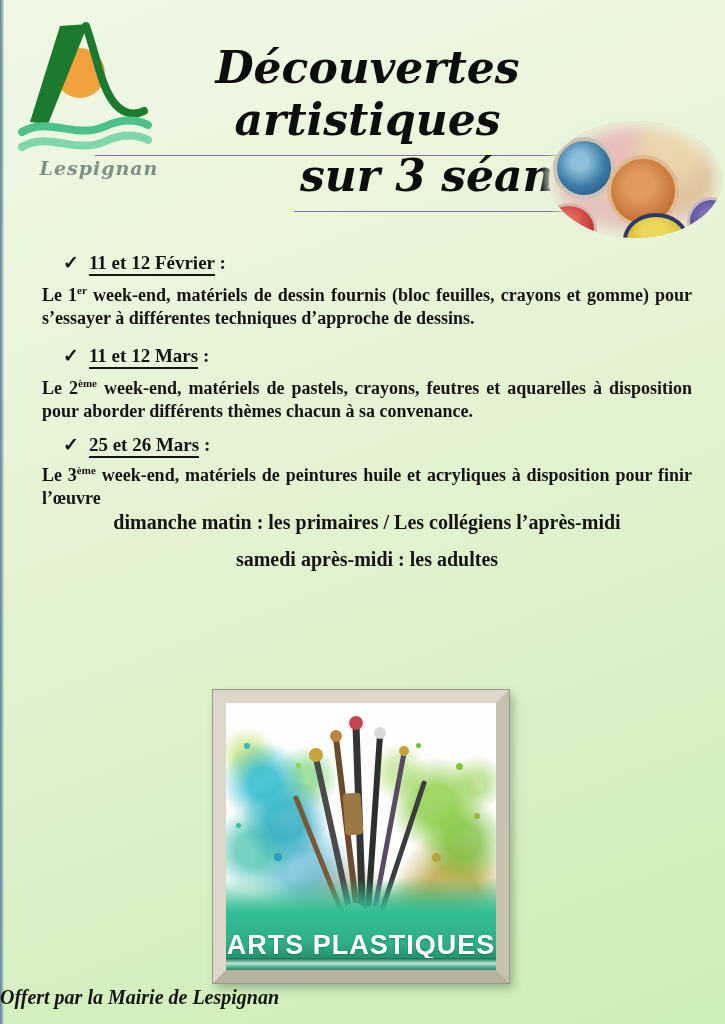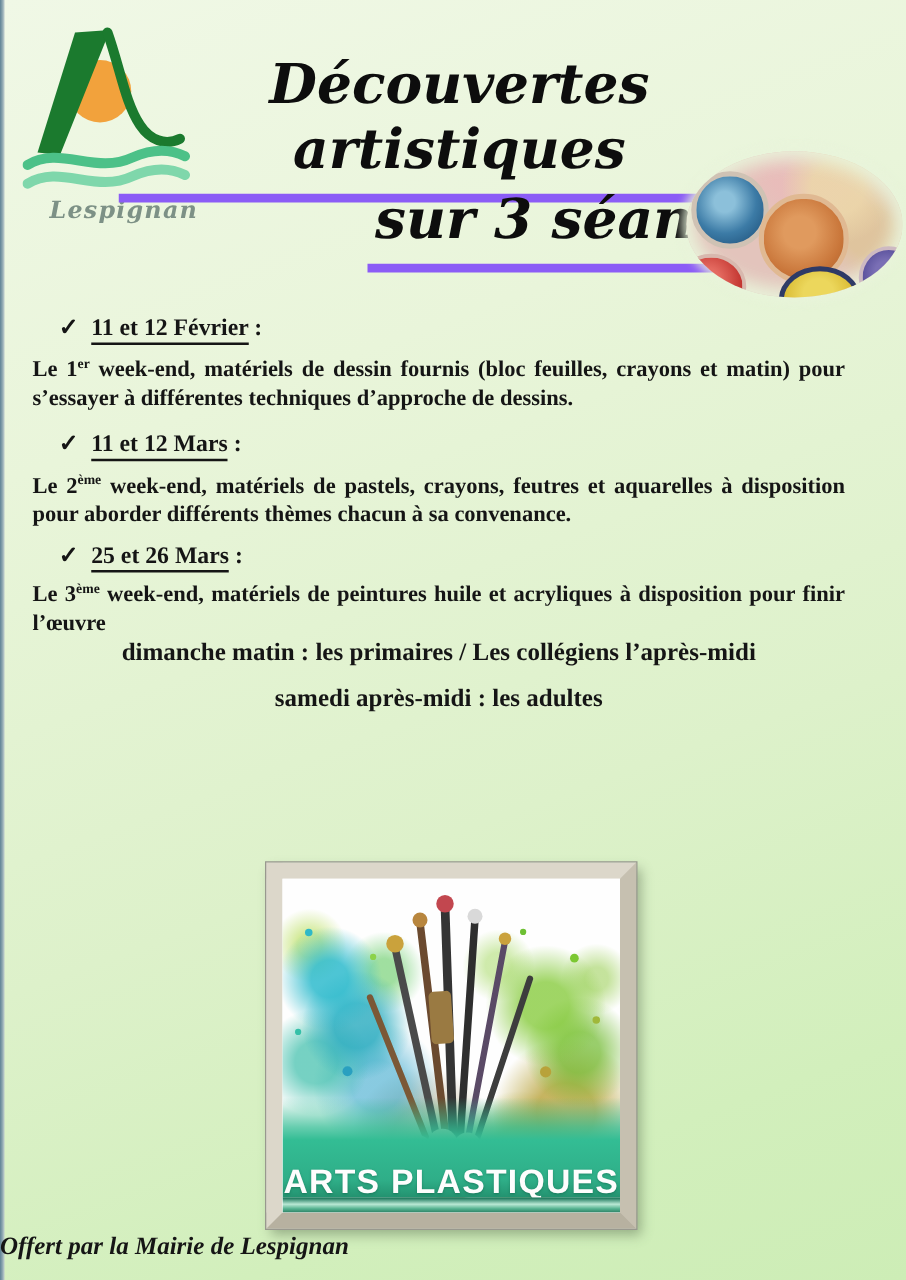--- a/index.html
+++ b/index.html
@@ -12,21 +12,21 @@
     background:linear-gradient(to right,#5f8396 0%,#8aa4ae 45%,#b9c8ca 80%,rgba(185,200,202,0));}
   
   .logo{position:absolute;left:18px;top:12px;width:152px;height:175px;}
   .logo svg{position:absolute;left:0;top:0;}
   .logo-town{position:absolute;left:16px;top:145px;width:130px;text-align:center;
     font-family:"DejaVu Serif",serif;font-style:italic;font-weight:bold;
     font-size:19px;color:#7d9186;letter-spacing:1px;}
   
   .title-wrap{position:absolute;left:95px;top:42px;width:545px;text-align:center;}
   .t-line{display:inline-block;font-family:"DejaVu Serif",serif;font-style:italic;font-weight:bold;
-    font-size:44px;line-height:52px;color:#0d0d0d;border-bottom:7px solid #8b5cf6;padding:0 6px 9px 6px;}
+    font-size:44px;line-height:52px;color:#0d0d0d;border-bottom:1px solid #8b5cf6;padding:0 6px 9px 6px;}
   .t2-wrap{position:absolute;left:95px;top:150px;width:545px;text-align:right;}
   
   .pots{position:absolute;left:549px;top:121px;width:173px;height:117px;border-radius:50%;overflow:hidden;
     background:
       radial-gradient(circle at 70% 25%,rgba(236,214,170,.9) 0 14%,rgba(236,214,170,0) 30%),
       radial-gradient(circle at 85% 55%,rgba(222,196,150,.8) 0 12%,rgba(222,196,150,0) 26%),
       radial-gradient(circle at 55% 10%,rgba(233,188,186,.9) 0 20%,rgba(233,188,186,0) 40%),
       #e3c4bc;
     box-shadow:inset 0 0 14px 7px rgba(233,244,219,.95), 0 0 8px 4px rgba(233,244,219,.8);}
   .pot{position:absolute;border-radius:50%;}
@@ -34,21 +34,21 @@
     background:radial-gradient(circle at 42% 38%,#8cc0da 0 18%,#3c7ba6 55%,#1d4f78 95%);}
   .pot-orange{left:58px;top:34px;width:64px;height:64px;border:4px solid #e0b992;
     background:radial-gradient(circle at 45% 42%,#e09a5e 0 25%,#c9763a 65%,#a85a28 100%);}
   .pot-red{left:-8px;top:82px;width:50px;height:46px;border:3px solid #d8b8ae;
     background:radial-gradient(circle at 45% 40%,#e46a60 0 25%,#c2342f 70%,#8e1f1e 100%);}
   .pot-yellow{left:74px;top:92px;width:58px;height:46px;border:4px solid #2e3a66;
     background:radial-gradient(circle at 48% 40%,#ecd75c 0 30%,#d9ba32 70%,#b2932a 100%);}
   .pot-purple{left:138px;top:76px;width:42px;height:44px;border:3px solid #cdb9c2;
     background:radial-gradient(circle at 45% 40%,#7a6fb5 0 25%,#4b4390 70%,#32306a 100%);}
   
-  .main{position:absolute;left:26px;top:250px;width:650px;}
+  .main{position:absolute;left:42px;top:250px;width:650px;}
   .sec-h{margin-left:21px;font-size:19px;font-weight:bold;line-height:26px;}
   .check{display:inline-block;margin-right:10px;font-size:19px;}
   .hu{border-bottom:2px solid #151515;padding-bottom:1px;}
   .para{margin:8px 0 0 0;font-size:18px;font-weight:bold;line-height:22.5px;text-align:justify;}
   .sec2{margin-top:14px;} .sec3{margin-top:10px;}
   .p3{margin-top:6px;}
   .sup{font-size:11px;vertical-align:super;line-height:0;}
   .venue{margin-top:16px;text-align:center;font-size:20px;font-weight:bold;line-height:28px;}
   .hu2{border-bottom:2px solid #151515;padding-bottom:1px;}
   .sched{margin-top:10px;text-align:center;font-size:20px;font-weight:bold;line-height:27px;}
@@ -119,21 +119,21 @@
   <div class="pot pot-yellow"></div>
   <div class="pot pot-purple"></div>
 </div>
 
 <div class="main">
 
   <section>
     <div class="sec-h">
       <span class="check">✓</span><span class="hu">11 et 12 Février</span><span> :</span>
     </div>
-    <p class="para"><span>Le 1</span><sup class="sup">er</sup><span> week-end, matériels de dessin fournis (bloc feuilles, crayons et matin) pour s’essayer à différentes techniques d’approche de dessins.</span></p>
+    <p class="para"><span>Le 1</span><sup class="sup">er</sup><span> week-end, matériels de dessin fournis (bloc feuilles, crayons et gomme) pour s’essayer à différentes techniques d’approche de dessins.</span></p>
   </section>
 
   <section class="sec2">
     <div class="sec-h">
       <span class="check">✓</span><span class="hu">11 et 12 Mars</span><span> :</span>
     </div>
     <p class="para"><span>Le 2</span><sup class="sup">ème</sup><span> week-end, matériels de pastels, crayons, feutres et aquarelles à disposition pour aborder différents thèmes chacun à sa convenance.</span></p>
   </section>
 
   <section class="sec3">

